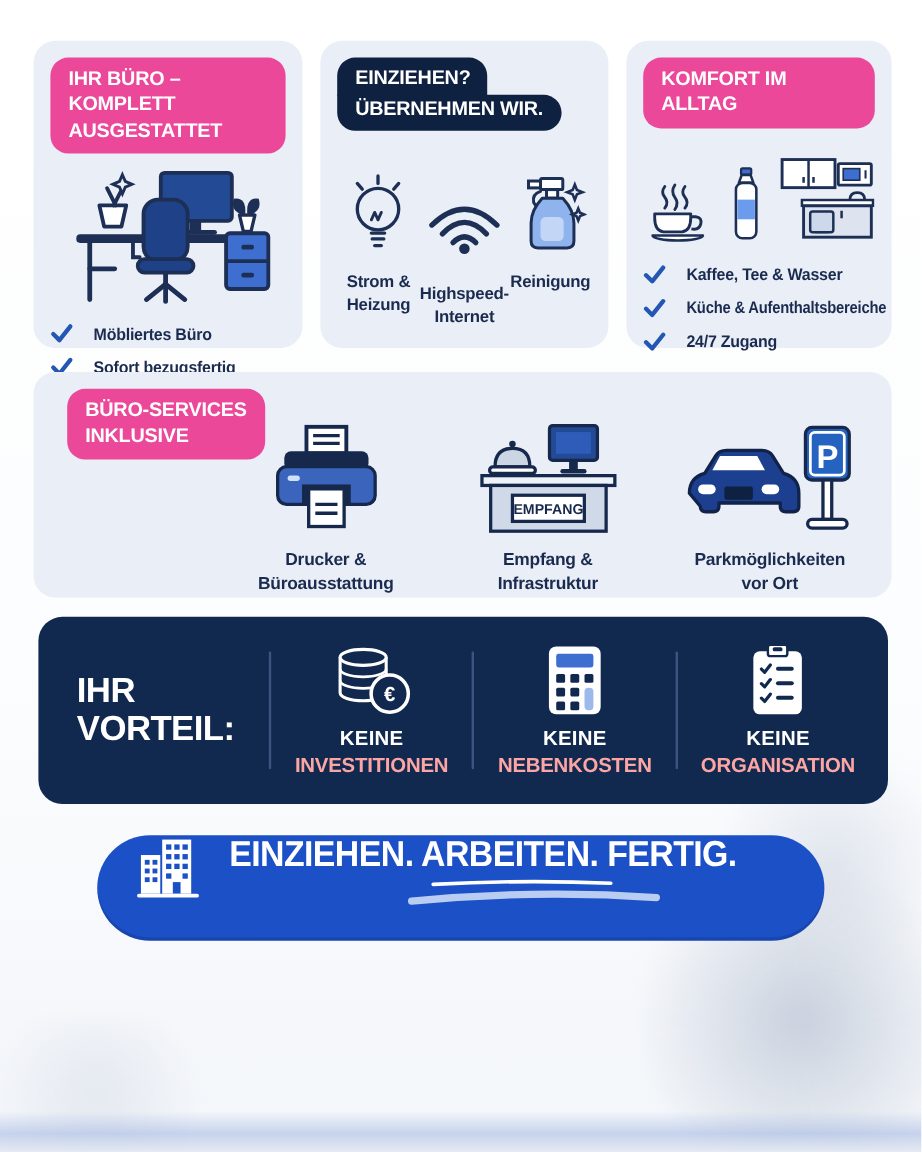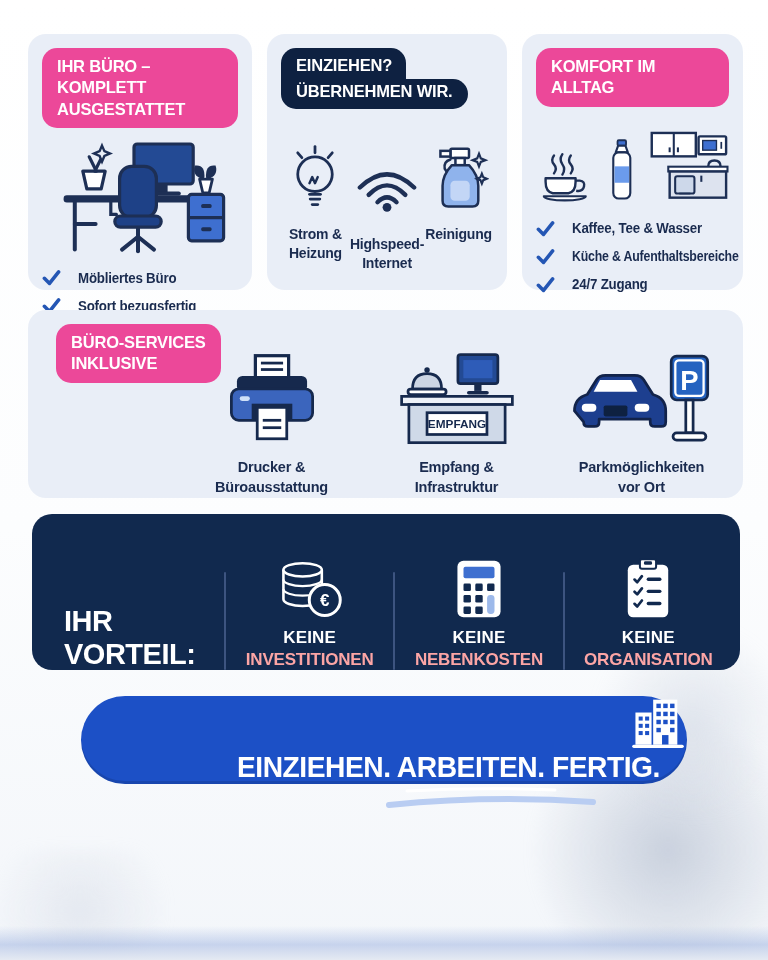--- a/index.html
+++ b/index.html
@@ -60,33 +60,33 @@
   .card-services{position:relative;margin:20px 25px 0 28px;height:188px;padding:14px 16px;}
   .badge-abs{position:absolute;left:28px;top:14px;}
   .svc-row{display:flex;justify-content:space-between;margin:24px 0 0 140px;width:545px;}
   .svc-col{width:175px;display:flex;flex-direction:column;align-items:center;}
   .svc-slot{height:100px;display:flex;align-items:flex-end;justify-content:center;}
   .svc-label{margin-top:10px;font-size:14.5px;font-weight:700;color:#1a2b4f;text-align:center;
              white-space:pre-line;line-height:1.35;letter-spacing:-.2px;}
 
   
   .vorteil-bar{margin:16px 28px 0 32px;height:156px;background:#11294e;border-radius:20px;
-               display:flex;align-items:flex-end;padding:0 8px;box-sizing:border-box;}
+               display:flex;align-items:center;padding:0 8px;box-sizing:border-box;}
   .vorteil-heading{width:160px;padding-left:24px;font-size:29px;font-weight:800;color:#ffffff;
                    line-height:1.12;white-space:pre-line;letter-spacing:-.5px;}
   .v-divider{width:2px;height:98px;background:#3d5480;border-radius:2px;flex:0 0 auto;}
   .v-col{flex:1;display:flex;flex-direction:column;align-items:center;}
   .v-col svg{margin-bottom:8px;}
   .v-line1{font-size:17px;font-weight:800;color:#ffffff;letter-spacing:.2px;}
   .v-line2{font-size:17px;font-weight:800;color:#fca5a5;letter-spacing:-.2px;margin-top:2px;}
 
   
   .footer-pill{position:relative;width:606px;height:88px;margin:26px auto 0;background:#1c50c6;
-               border-radius:44px;display:flex;align-items:flex-end;padding-left:30px;box-sizing:border-box;
-               box-shadow:inset 0 -3px 0 rgba(0,0,0,.12);flex-direction:column;}
+               border-radius:44px;display:flex;align-items:flex-start;padding-left:30px;box-sizing:border-box;
+               box-shadow:inset 0 -3px 0 rgba(0,0,0,.12);}
   .pill-text-wrap{position:relative;margin-left:22px;}
   .pill-text{font-size:30px;font-weight:800;color:#ffffff;letter-spacing:-.5px;white-space:nowrap;
              display:inline-block;transform:scaleX(.94);transform-origin:0 50%;}
   .u-white{position:absolute;left:168px;top:36px;}
   .u-swoosh{position:absolute;left:148px;top:44px;}
 </style>
 </head>
 <body>
 
 <div class="page">

